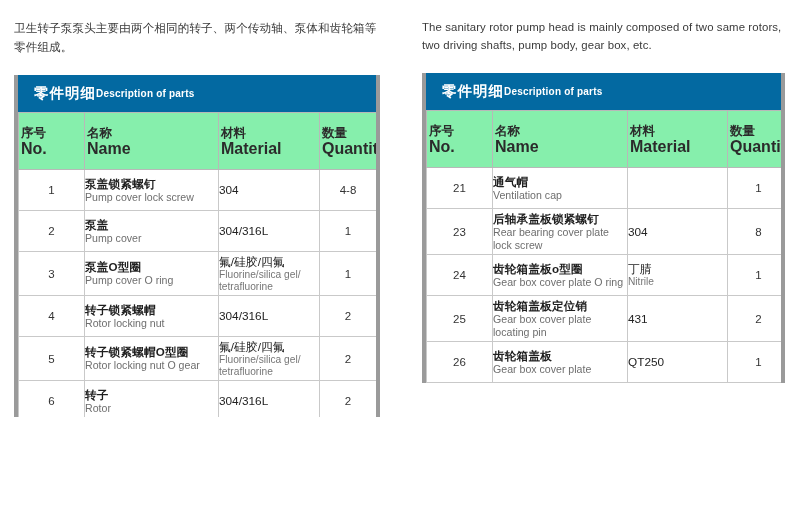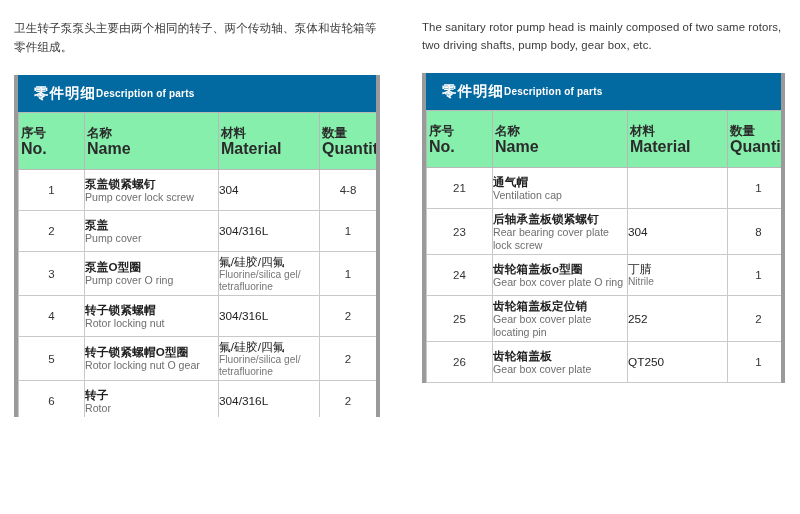--- a/index.html
+++ b/index.html
@@ -355,21 +355,21 @@
             </td>
             <td class="c-qty">1</td>
           </tr>
           <tr>
             <td class="c-no">25</td>
             <td class="c-name">
               <span class="n-cn">齿轮箱盖板定位销</span>
               <span class="n-en">Gear box cover plate locating pin</span>
             </td>
             <td class="c-mat">
-              <span class="m-cn">252</span>
+              <span class="m-cn">431</span>
 
             </td>
             <td class="c-qty">2</td>
           </tr>
           <tr>
             <td class="c-no">26</td>
             <td class="c-name">
               <span class="n-cn">齿轮箱盖板</span>
               <span class="n-en">Gear box cover plate</span>
             </td>

